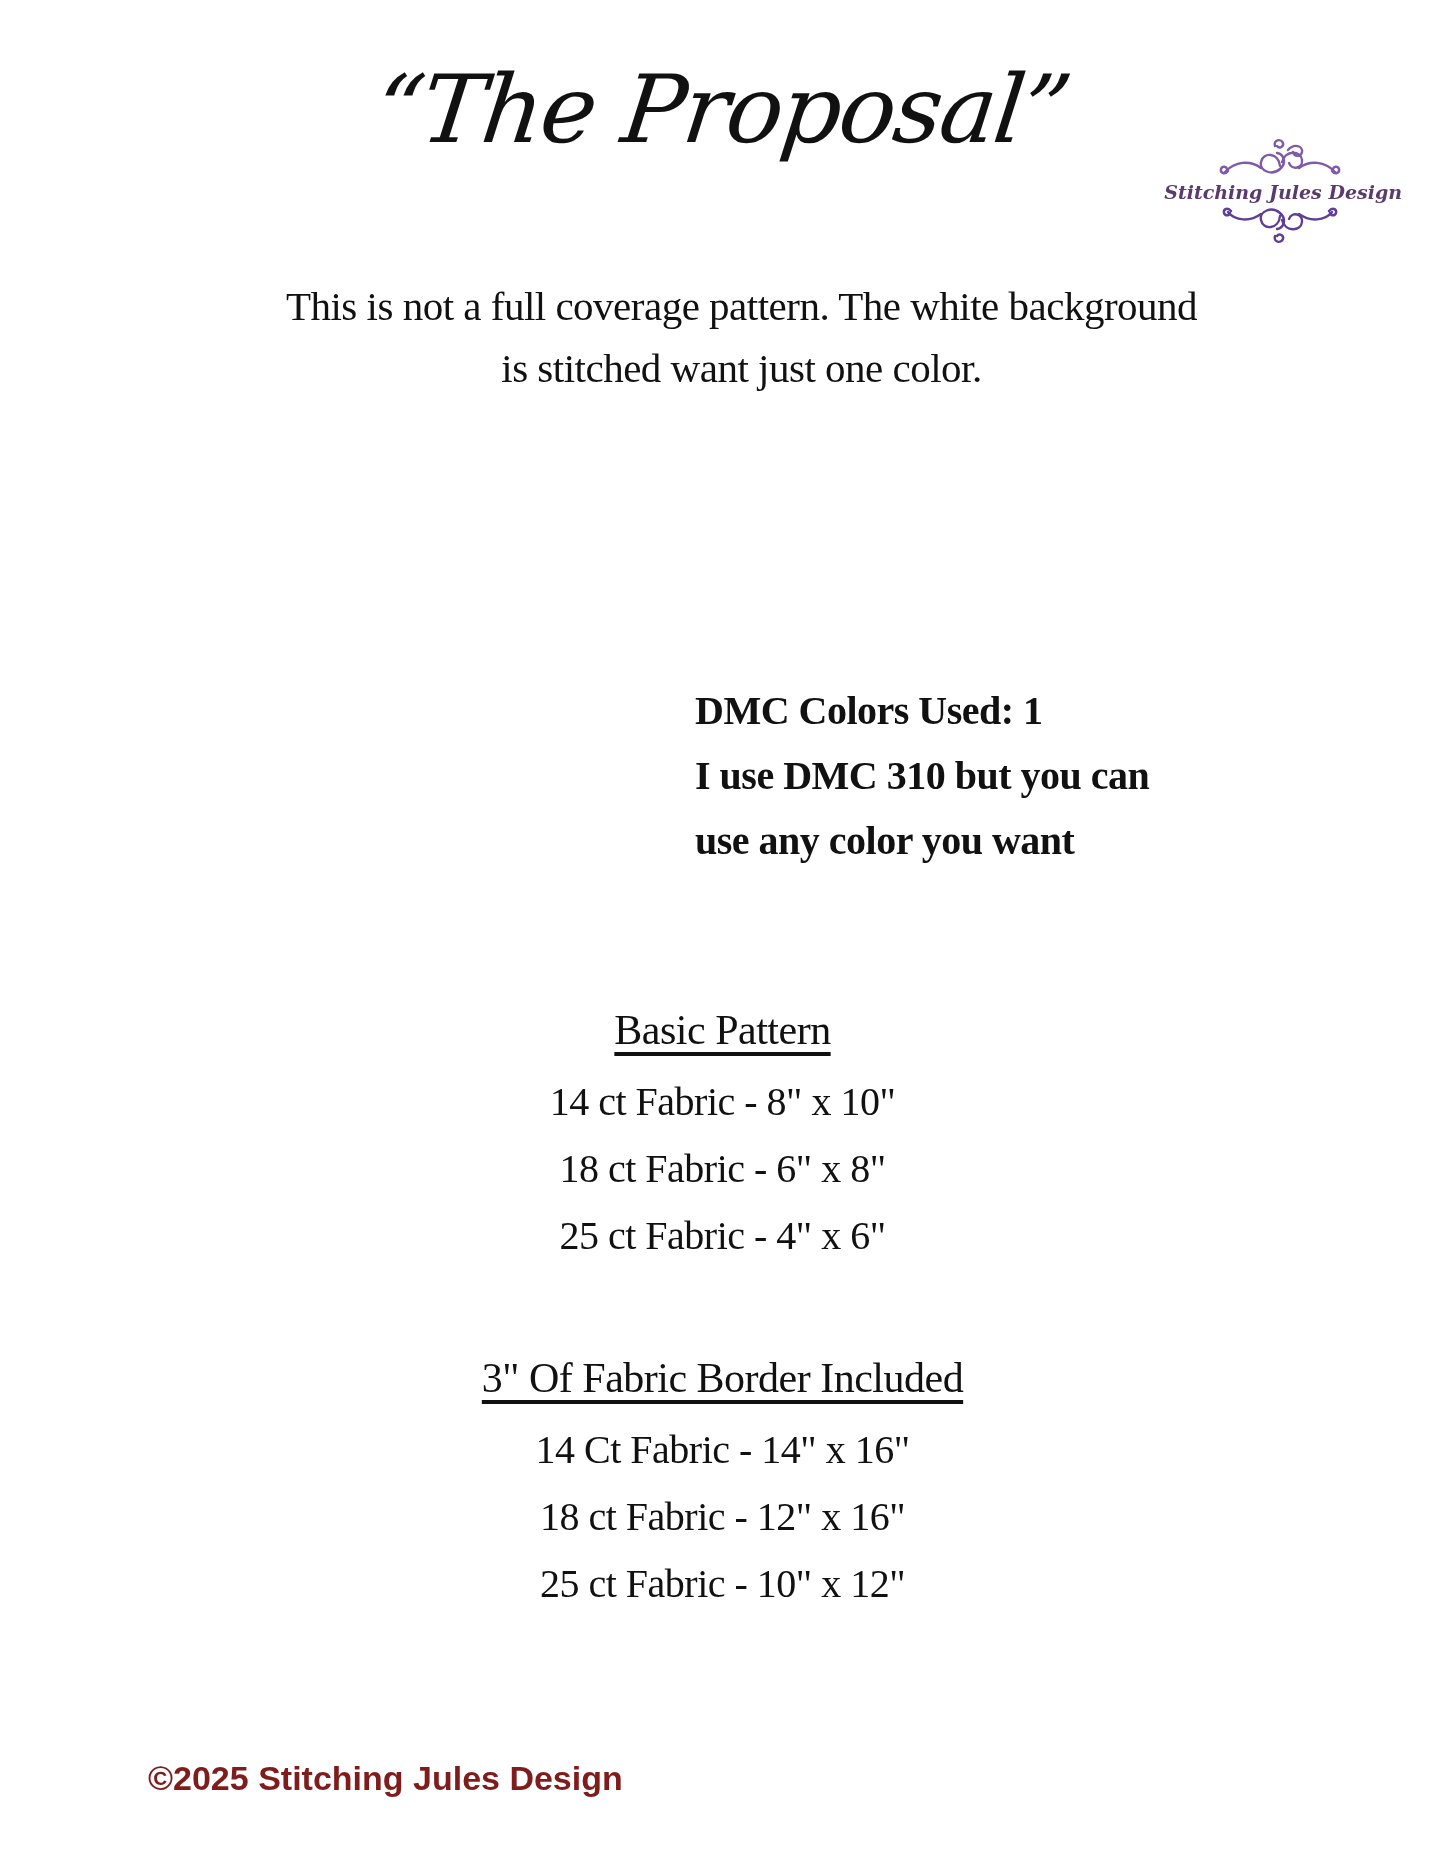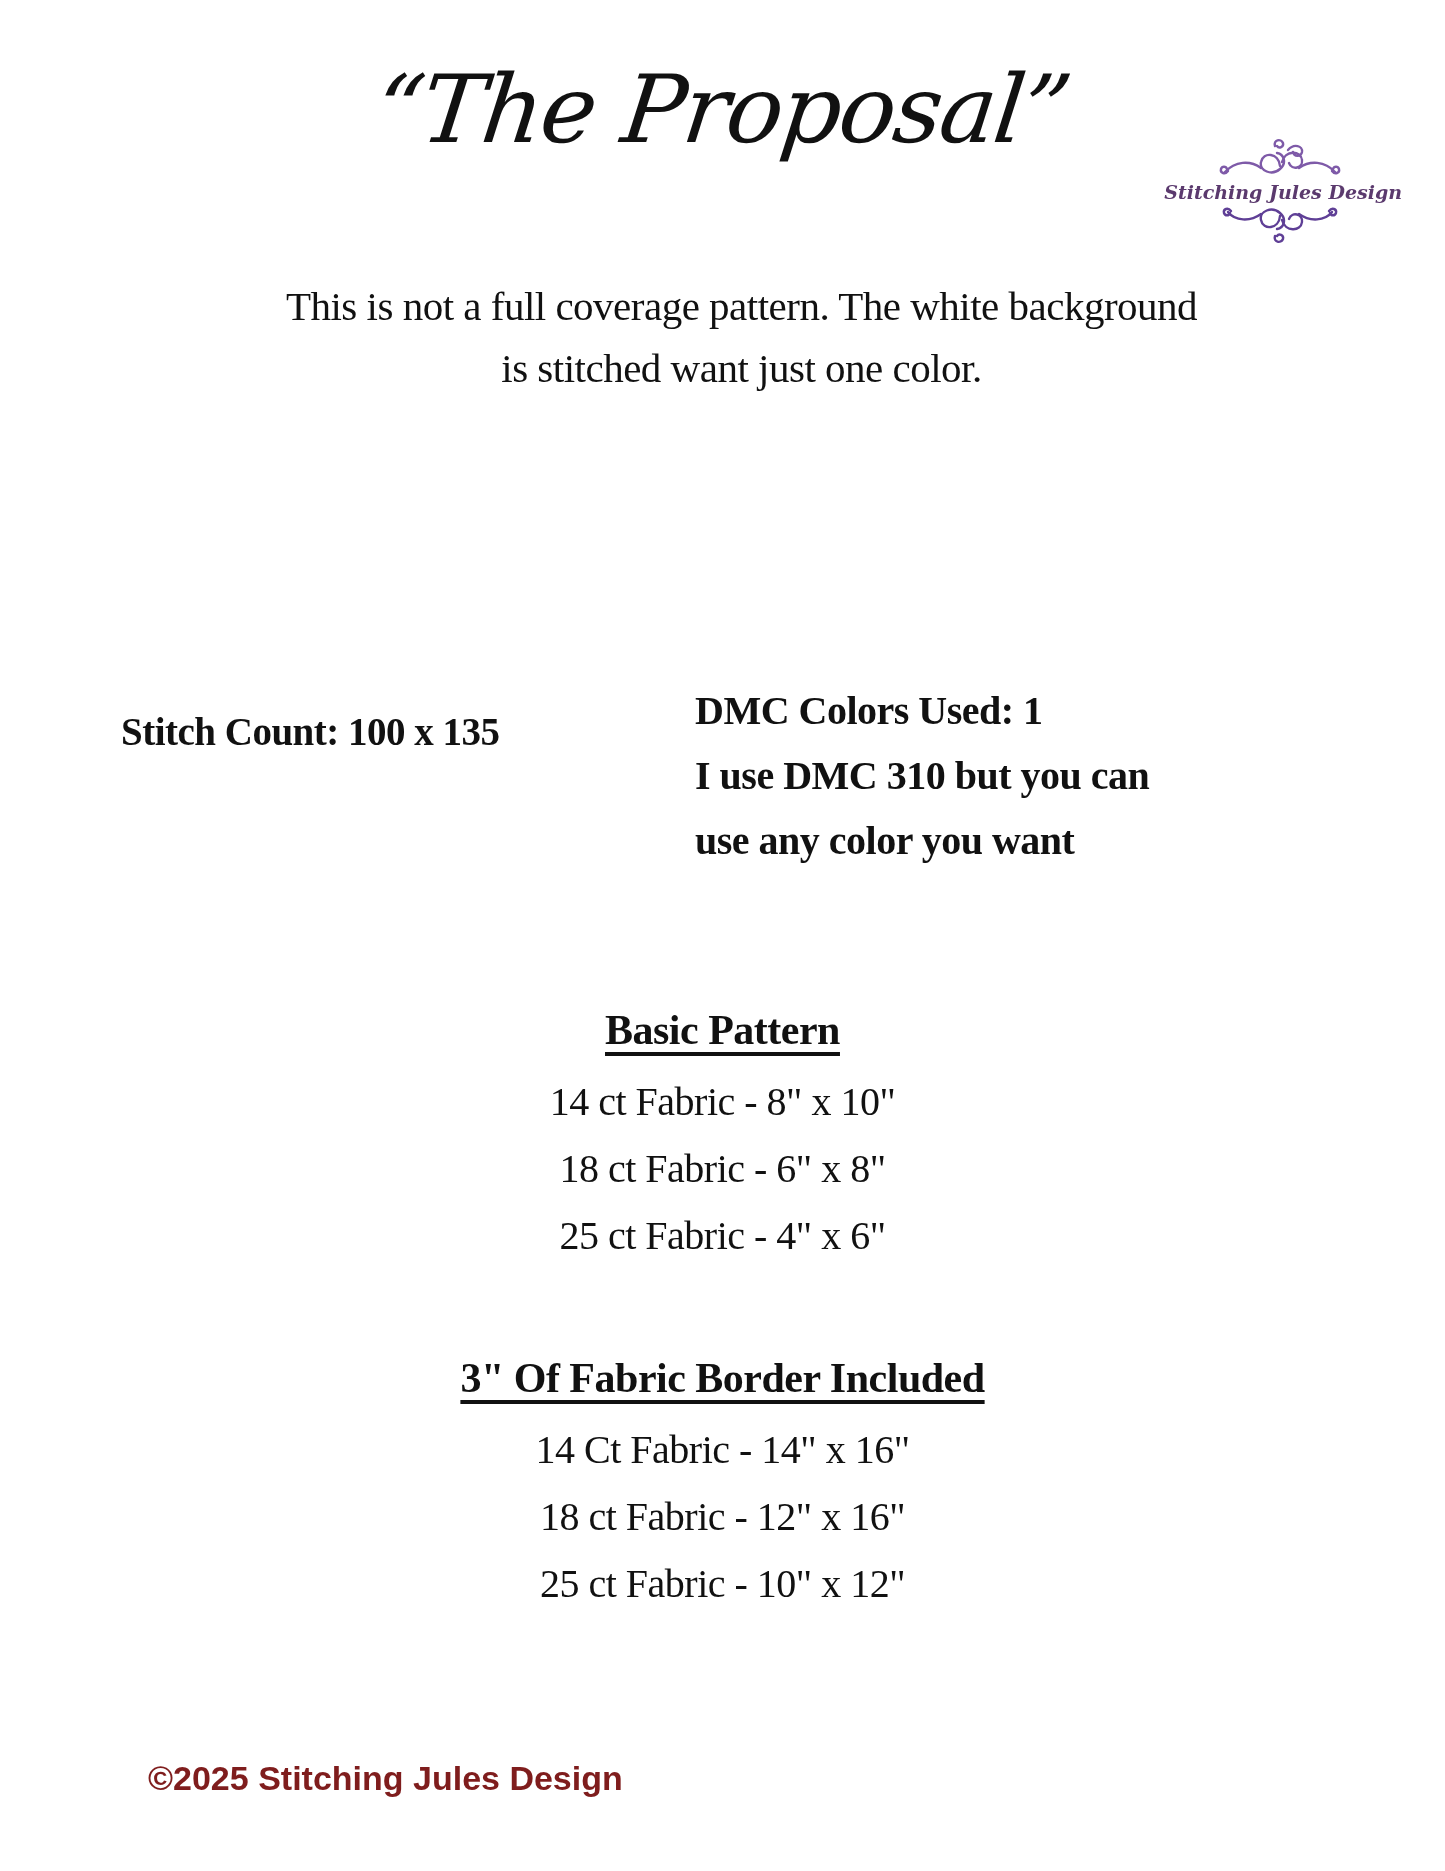--- a/index.html
+++ b/index.html
@@ -89,21 +89,21 @@
   .section {
     position: absolute;
     left: 0;
     width: 100%;
     text-align: center;
     font-family: "Liberation Serif", serif;
   }
   .section-basic { top: 1000px; }
   .section-border { top: 1348px; }
   .section .heading {
-    font-weight: bold;
+    font-weight: normal;
     font-size: 42px;
     line-height: 60px;
     letter-spacing: -0.5px;
     text-decoration: underline;
     text-decoration-thickness: 4px;
     text-underline-offset: 8px;
   }
   .section .items { margin-top: 8px; }
   .section .item {
     font-size: 40px;
@@ -152,21 +152,20 @@
       <path d="M78 10 c11 8 26 7 33 -2"></path>
       <path d="M108 7 c3 -4 8 -2 7 2 c-1 3 -5 3 -6 0"></path>
     </svg>
   </div>
 
   <div class="intro">
     <div>This is not a full coverage pattern. The white background</div>
     <div>is stitched want just one color.</div>
   </div>
 
-  <div class="stitch-count">Stitch Count: 100 x 135</div>
 
   <div class="dmc">
     <div>DMC Colors Used: 1</div>
     <div>I use DMC 310 but you can</div>
     <div>use any color you want</div>
   </div>
 
   <div class="section section-basic">
     <div class="heading">Basic Pattern</div>
     <div class="items">

